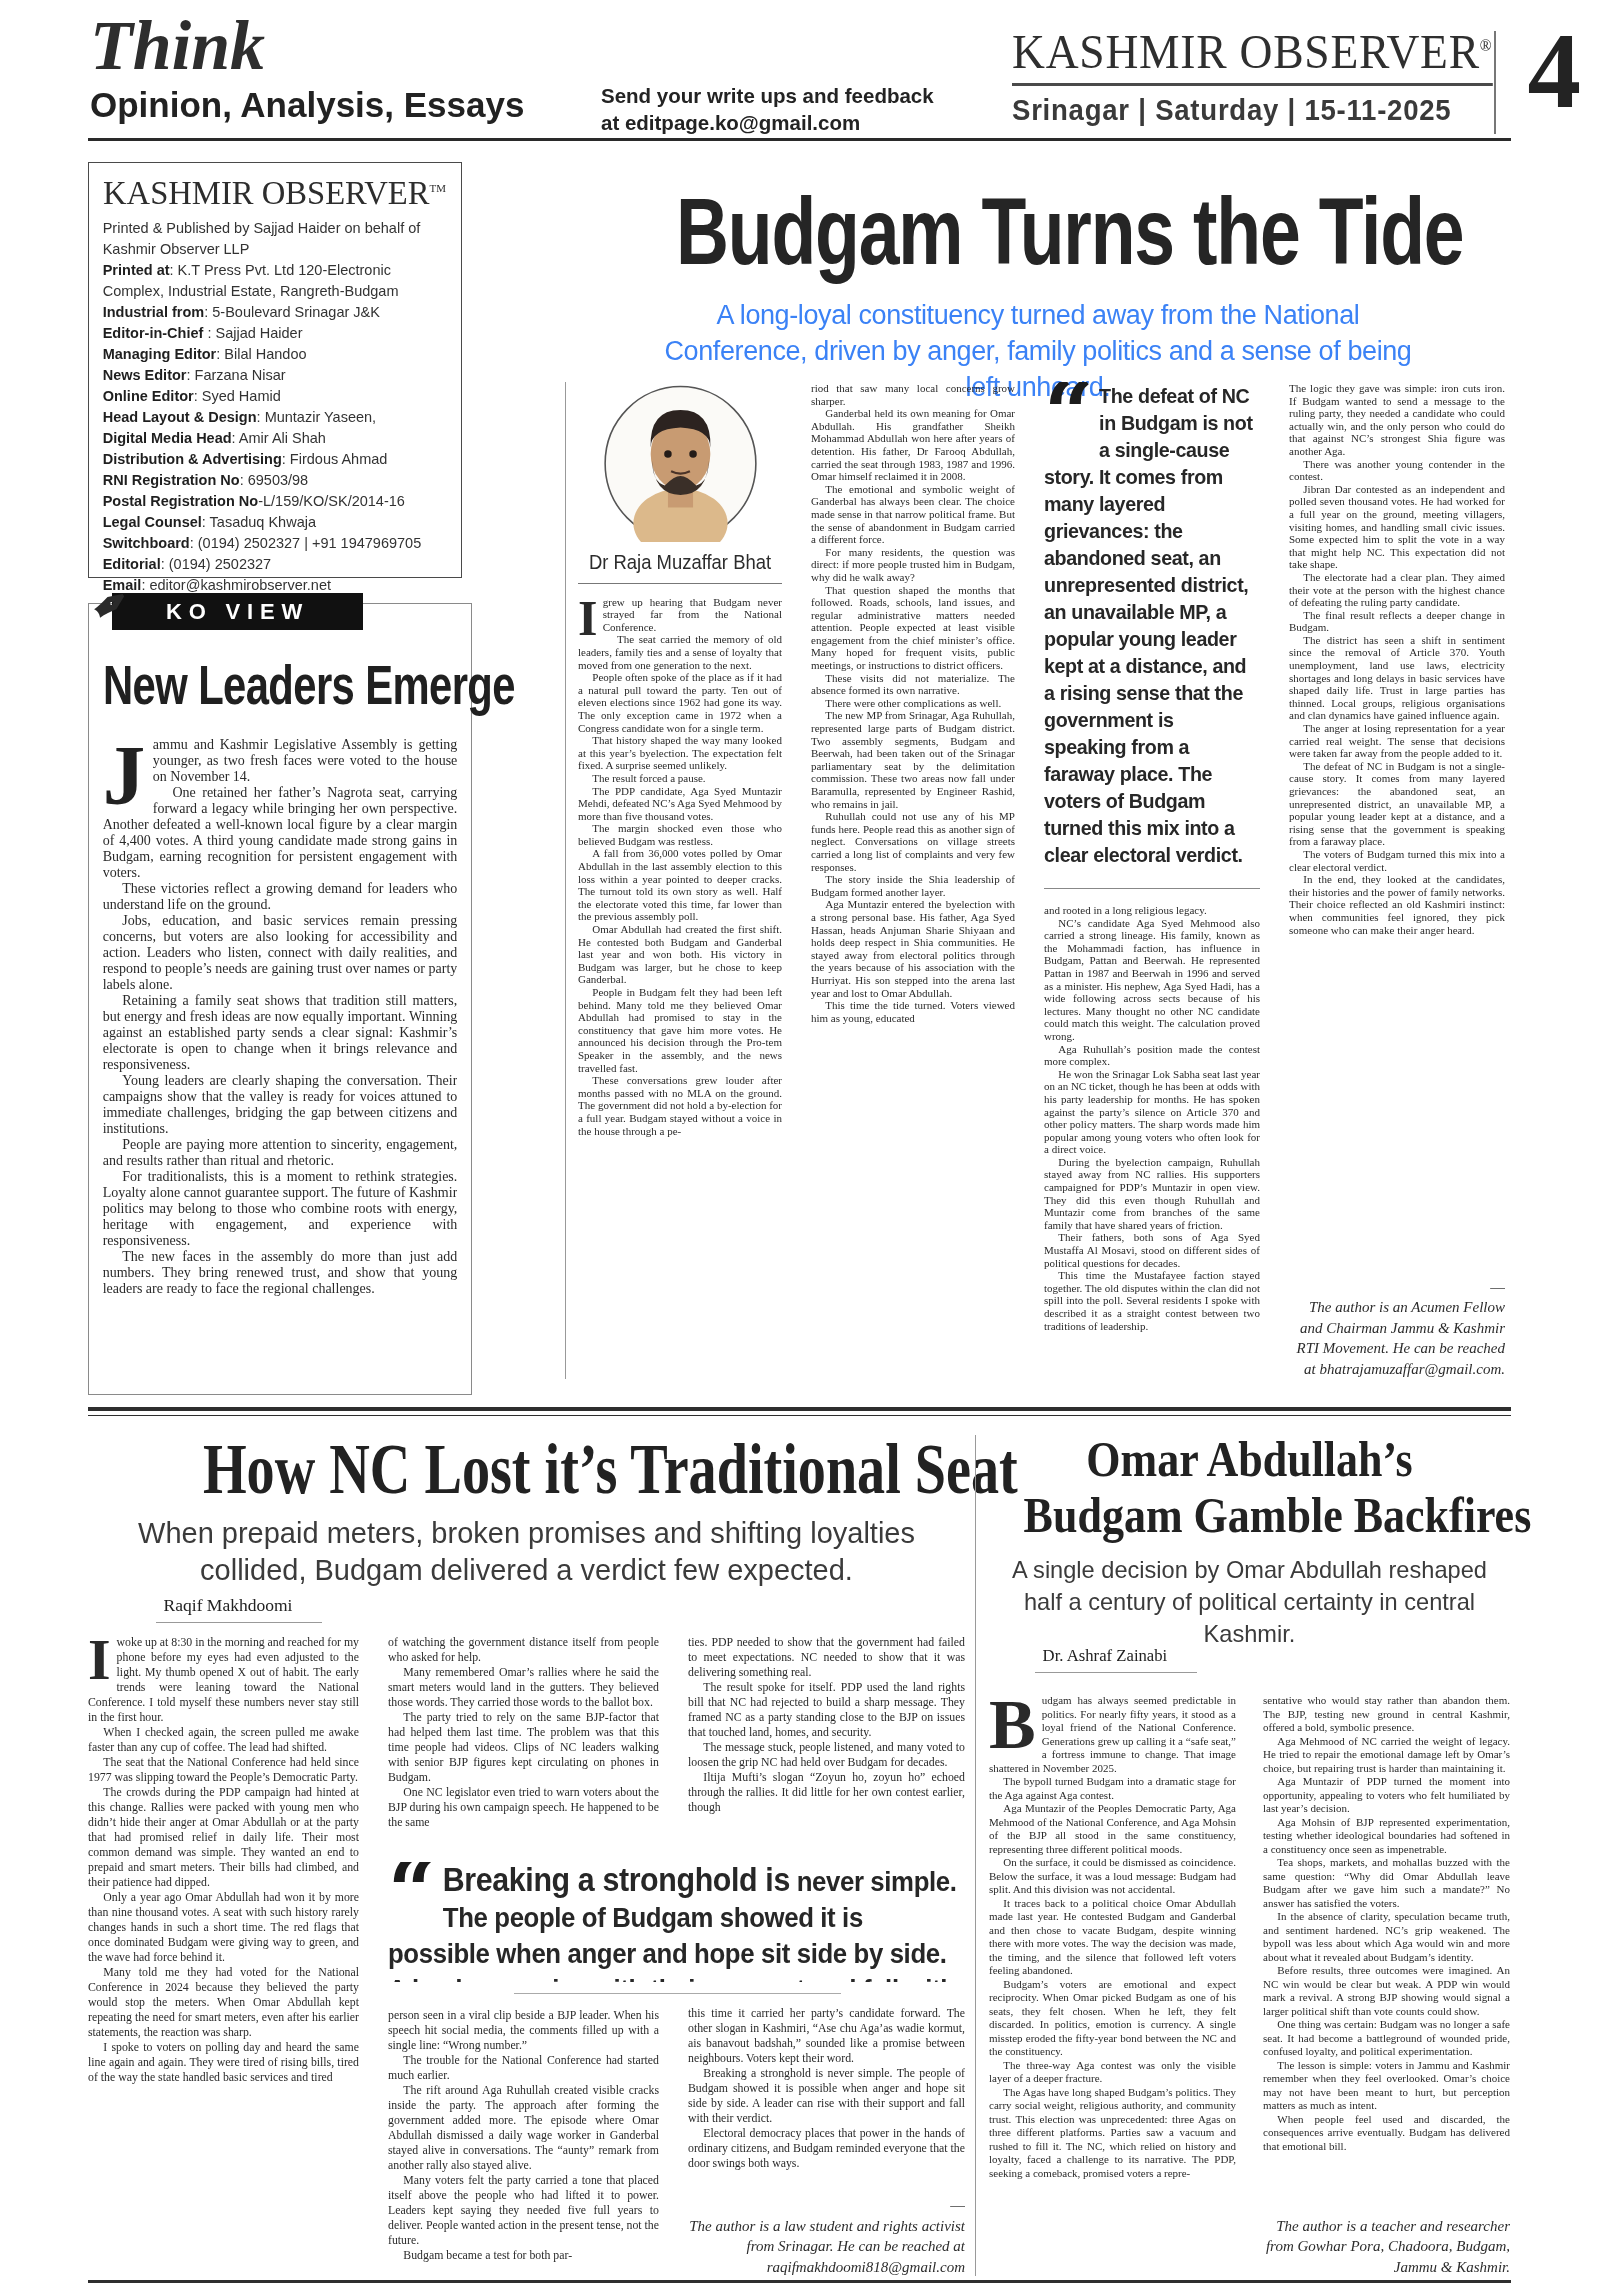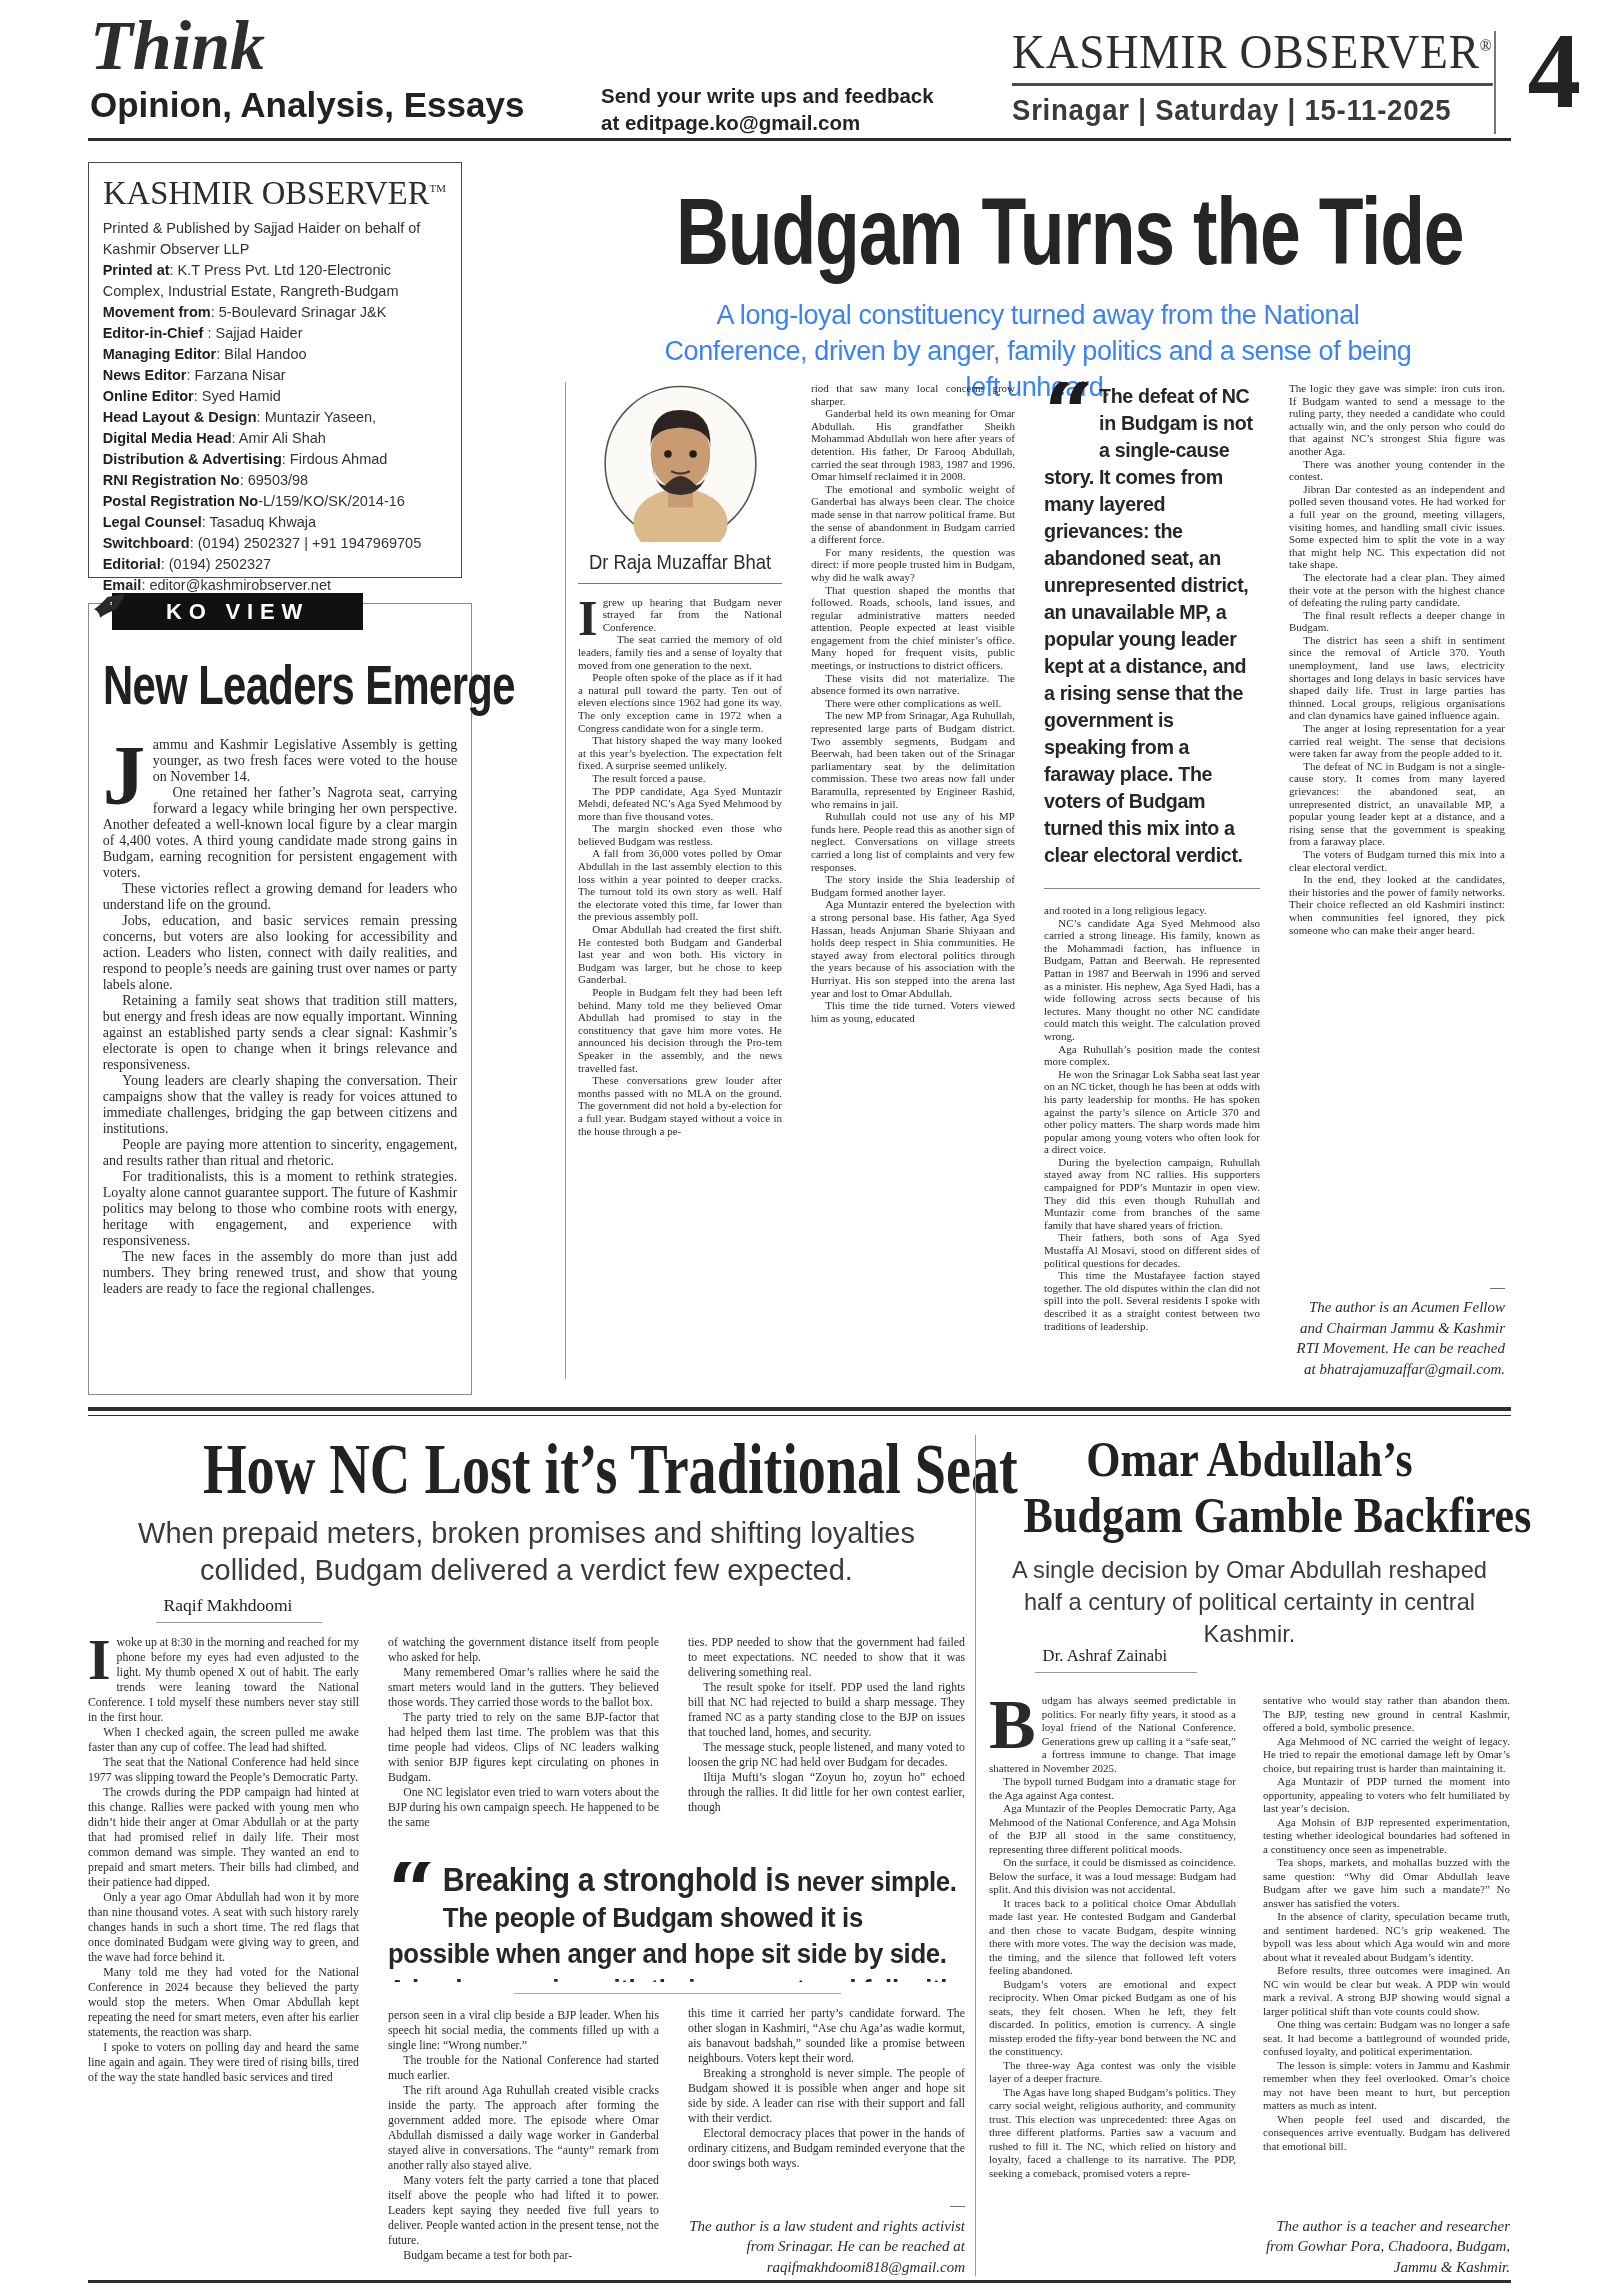--- a/index.html
+++ b/index.html
@@ -140,21 +140,21 @@
     <div class="mast-vr" data-interactable="false"></div>
     <div class="pgnum" data-interactable="false">4</div>
   </div>
   <div class="hdr-rule" data-interactable="false"></div>
 
   <div class="imprint" data-interactable="false">
     <div><span class="imprint-logo" data-interactable="false"><span>KASHMIR OBSERVER</span><sup class="imprint-tm" data-interactable="false">TM</sup></span></div>
     <div class="imprint-lines" data-interactable="false">
         <p data-interactable="false">Printed &amp; Published by Sajjad Haider on behalf of Kashmir Observer LLP</p>
         <p data-interactable="false"><b>Printed at</b>:  K.T Press Pvt. Ltd  120-Electronic Complex, Industrial Estate, Rangreth-Budgam</p>
-        <p data-interactable="false"><b>Movement from</b>:  5-Boulevard Srinagar J&amp;K</p>
+        <p data-interactable="false"><b>Industrial from</b>:  5-Boulevard Srinagar J&amp;K</p>
         <p data-interactable="false"><b>Editor-in-Chief</b> :  Sajjad Haider</p>
         <p data-interactable="false"><b>Managing Editor</b>: Bilal Handoo</p>
         <p data-interactable="false"><b>News Editor</b>:  Farzana Nisar</p>
         <p data-interactable="false"><b>Online Editor</b>:  Syed Hamid</p>
         <p data-interactable="false"><b>Head Layout &amp; Design</b>:  Muntazir Yaseen,</p>
         <p data-interactable="false"><b>Digital Media Head</b>: Amir Ali Shah</p>
         <p data-interactable="false"><b>Distribution &amp; Advertising</b>: Firdous Ahmad</p>
         <p data-interactable="false"><b>RNI Registration No</b>: 69503/98</p>
         <p data-interactable="false"><b>Postal Registration No</b>-L/159/KO/SK/2014-16</p>
         <p data-interactable="false"><b>Legal Counsel</b>: Tasaduq Khwaja</p>

